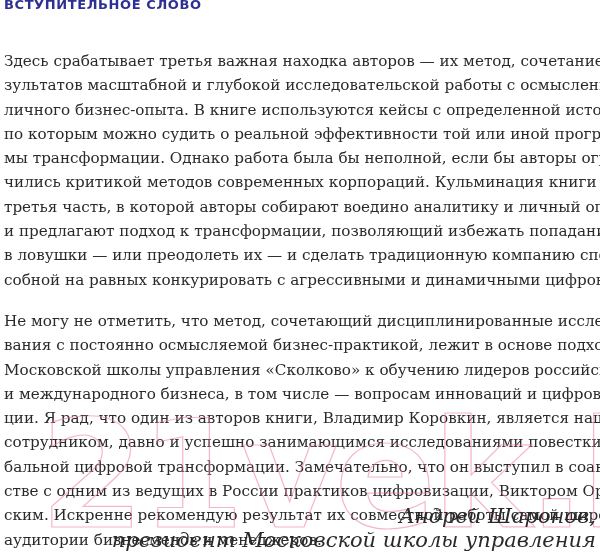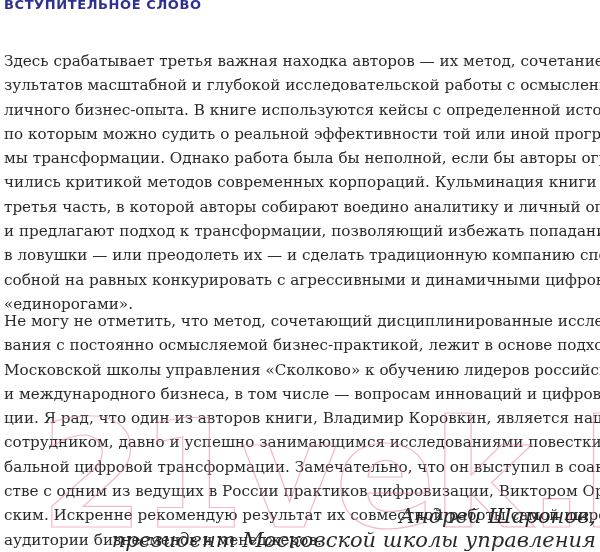--- a/index.html
+++ b/index.html
@@ -79,21 +79,20 @@
   <span class="line">Здесь срабатывает третья важная находка авторов — их метод, сочетание ре-</span>
   <span class="line">зультатов масштабной и глубокой исследовательской работы с осмыслением</span>
   <span class="line">личного бизнес-опыта. В книге используются кейсы с определенной историей,</span>
   <span class="line">по которым можно судить о реальной эффективности той или иной програм-</span>
   <span class="line">мы трансформации. Однако работа была бы неполной, если бы авторы ограни-</span>
   <span class="line">чились критикой методов современных корпораций. Кульминация книги — ее</span>
   <span class="line">третья часть, в которой авторы собирают воедино аналитику и личный опыт</span>
   <span class="line">и предлагают подход к трансформации, позволяющий избежать попадания</span>
   <span class="line">в ловушки — или преодолеть их — и сделать традиционную компанию спо-</span>
   <span class="line">собной на равных конкурировать с агрессивными и динамичными цифровыми</span>
-  <span class="line last">«единорогами».</span>
 </div>
 
 <div class="body-text" id="para2">
   <span class="line">Не могу не отметить, что метод, сочетающий дисциплинированные исследо-</span>
   <span class="line">вания с постоянно осмысляемой бизнес-практикой, лежит в основе подхода</span>
   <span class="line">Московской школы управления «Сколково» к обучению лидеров российского</span>
   <span class="line">и международного бизнеса, в том числе — вопросам инноваций и цифровиза-</span>
   <span class="line">ции. Я рад, что один из авторов книги, Владимир Коровкин, является нашим</span>
   <span class="line">сотрудником, давно и успешно занимающимся исследованиями повестки гло-</span>
   <span class="line">бальной цифровой трансформации. Замечательно, что он выступил в соавтор-</span>

